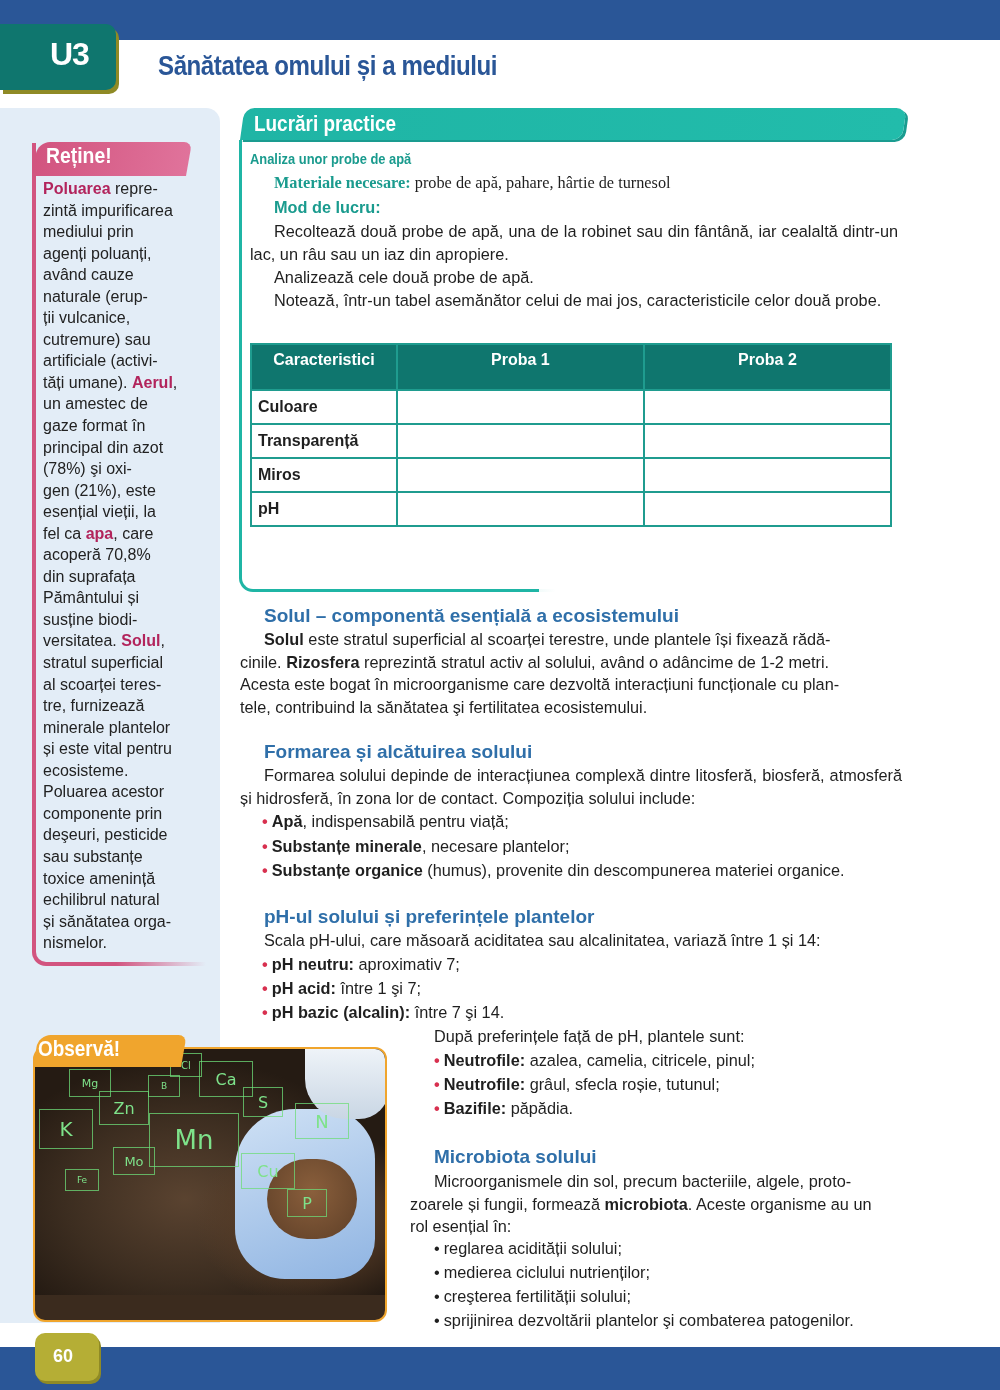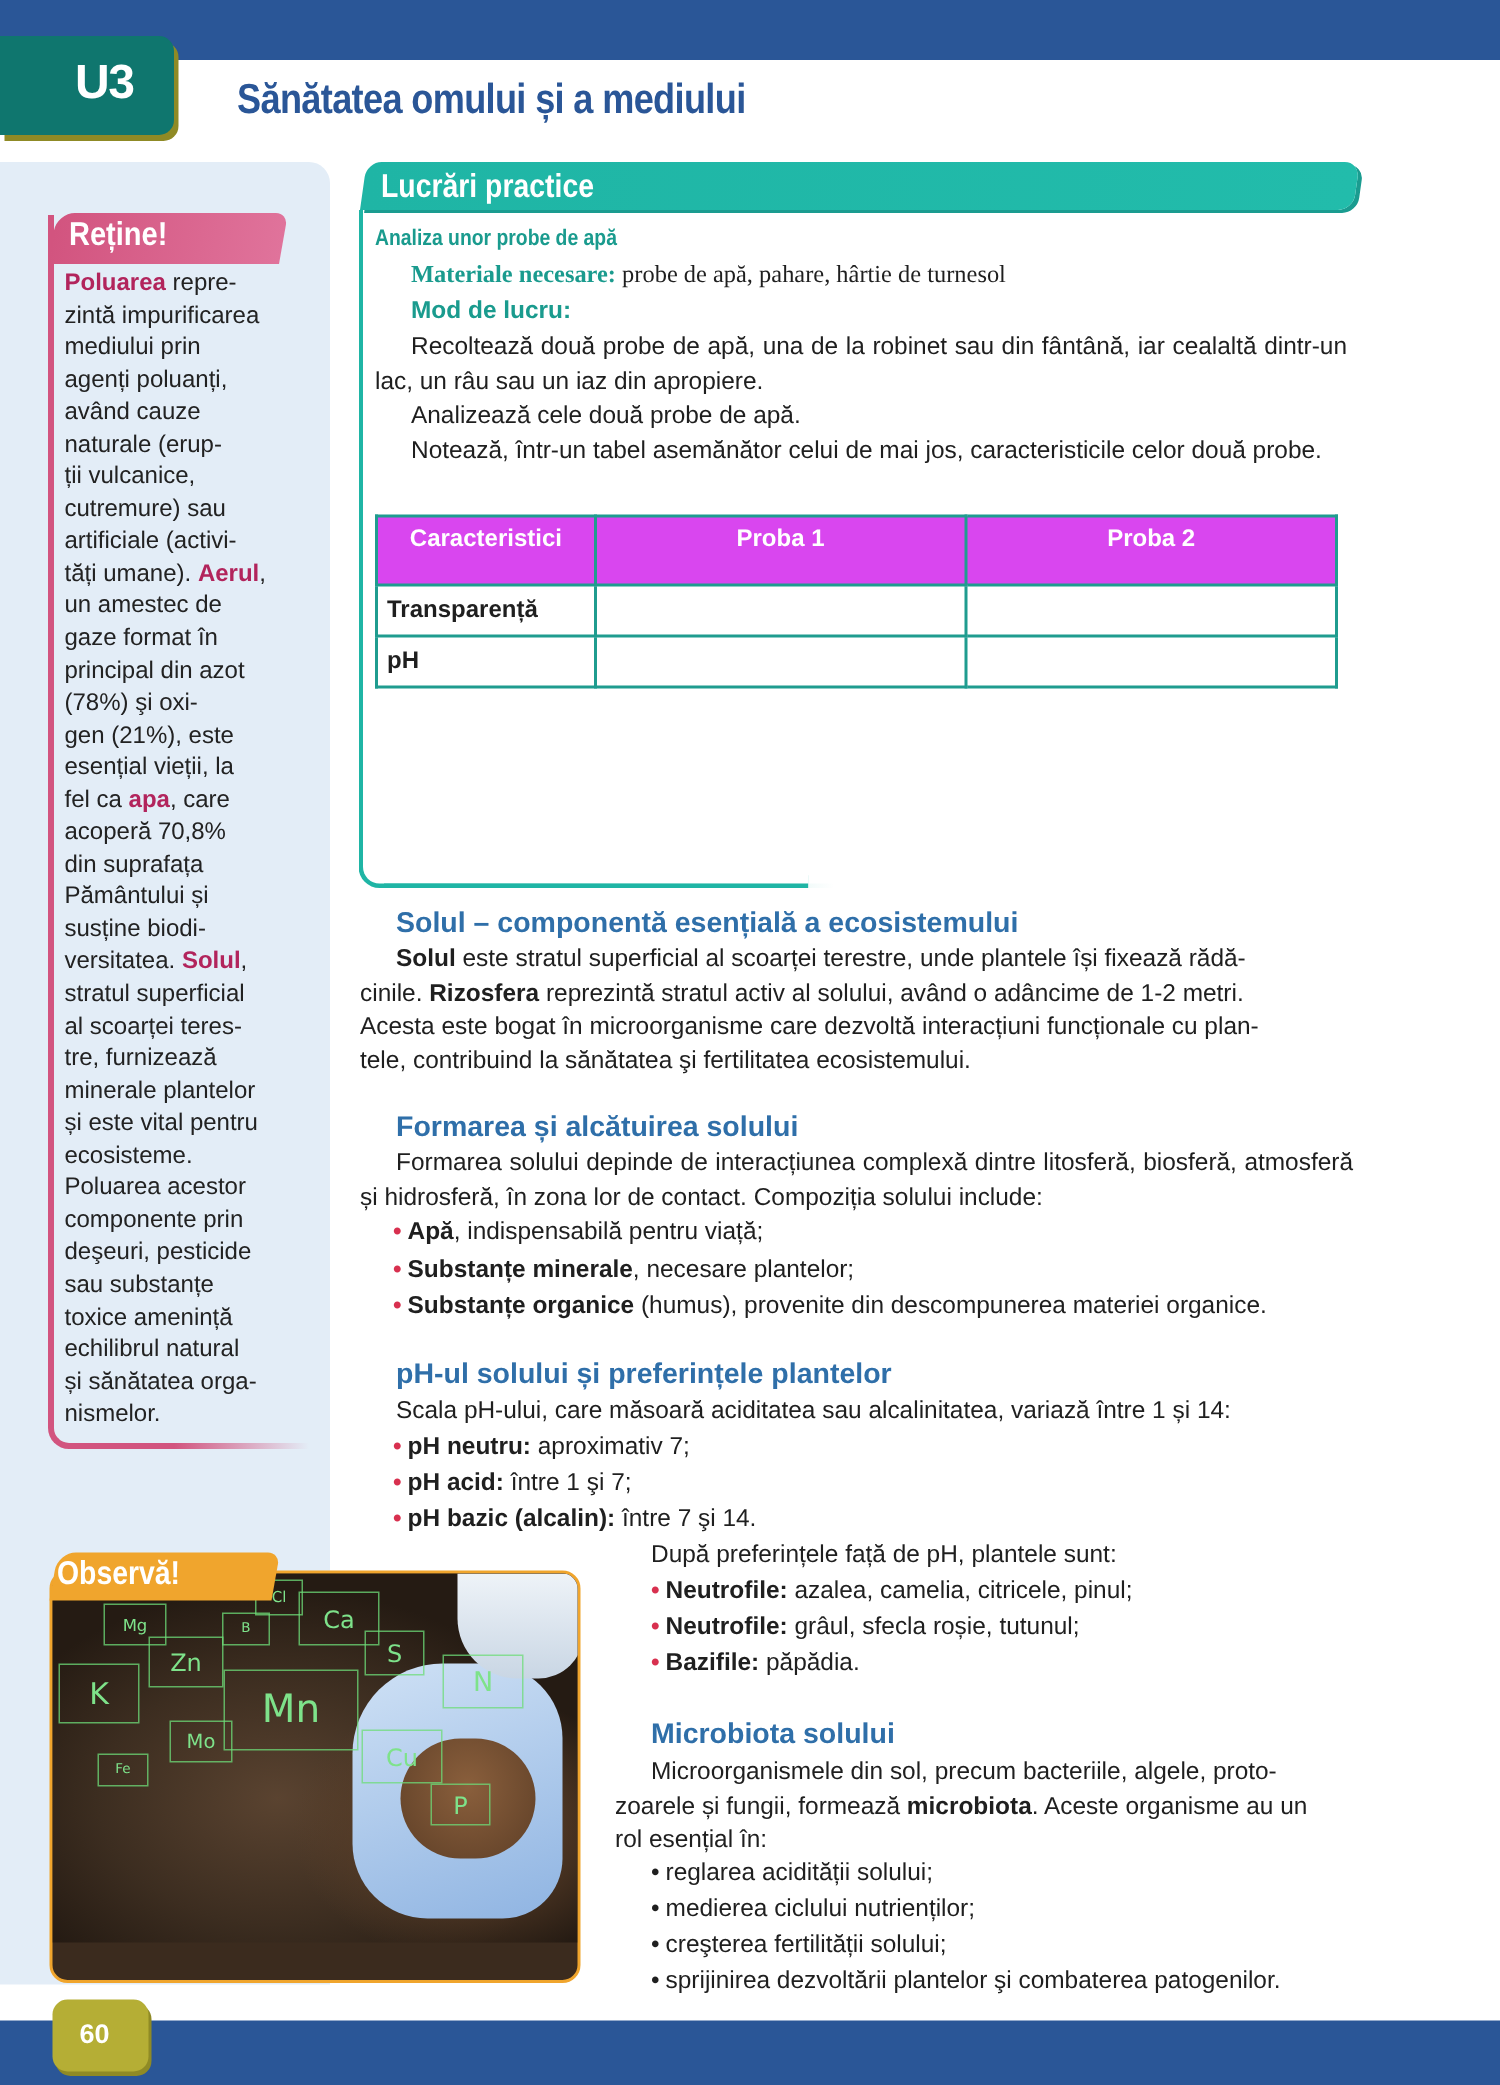--- a/index.html
+++ b/index.html
@@ -50,21 +50,21 @@
 
   .teal { color: #1a9b8e; }
   .lp-subtitle { position: absolute; left: 250px; top: 150px; font-size: 15px; font-weight: bold; color: #1a9b8e; transform: scaleX(0.86); transform-origin: left; }
   .para { position: absolute; font-size: 16.3px; line-height: 22.5px; color: #1f1f1f; font-family: "Liberation Sans", sans-serif; }
   .para b { font-weight: bold; }
   .indent { text-indent: 24px; }
 
   
   table.sample-table { position: absolute; left: 250px; top: 343px; width: 642px; border-collapse: collapse; }
   table.sample-table th, table.sample-table td { border: 2px solid #1f9c8f; font-size: 16px; }
-  table.sample-table th { background: #d946ef; color: #ffffff; height: 46px; font-weight: bold; vertical-align: top; padding-top: 6px; }
+  table.sample-table th { background: #0f766e; color: #ffffff; height: 46px; font-weight: bold; vertical-align: top; padding-top: 6px; }
   table.sample-table td { height: 34px; font-weight: bold; padding-left: 6px; }
   table.sample-table tr.first td { height: 44px; }
 
   .section-h { position: absolute; font-size: 19px; font-weight: bold; color: #2f6fa9; }
   .bullet { color: #d8304f; font-weight: bold; margin-right: 4px; }
   .dot { color: #1f1f1f; margin-right: 4px; }
 </style>
 </head>
 <body>
 
@@ -123,21 +123,31 @@
 <table class="sample-table">
   <thead>
     <tr>
       <th style="width:146px;">Caracteristici</th>
       <th style="width:248px;">Proba 1</th>
       <th style="width:248px;">Proba 2</th>
     </tr>
   </thead>
   <tbody>
     <tr>
+        <td>Culoare</td>
+        <td></td>
+        <td></td>
+      </tr>
+    <tr>
         <td>Transparență</td>
+        <td></td>
+        <td></td>
+      </tr>
+    <tr>
+        <td>Miros</td>
         <td></td>
         <td></td>
       </tr>
     <tr>
         <td>pH</td>
         <td></td>
         <td></td>
       </tr>
   </tbody>
 </table>

